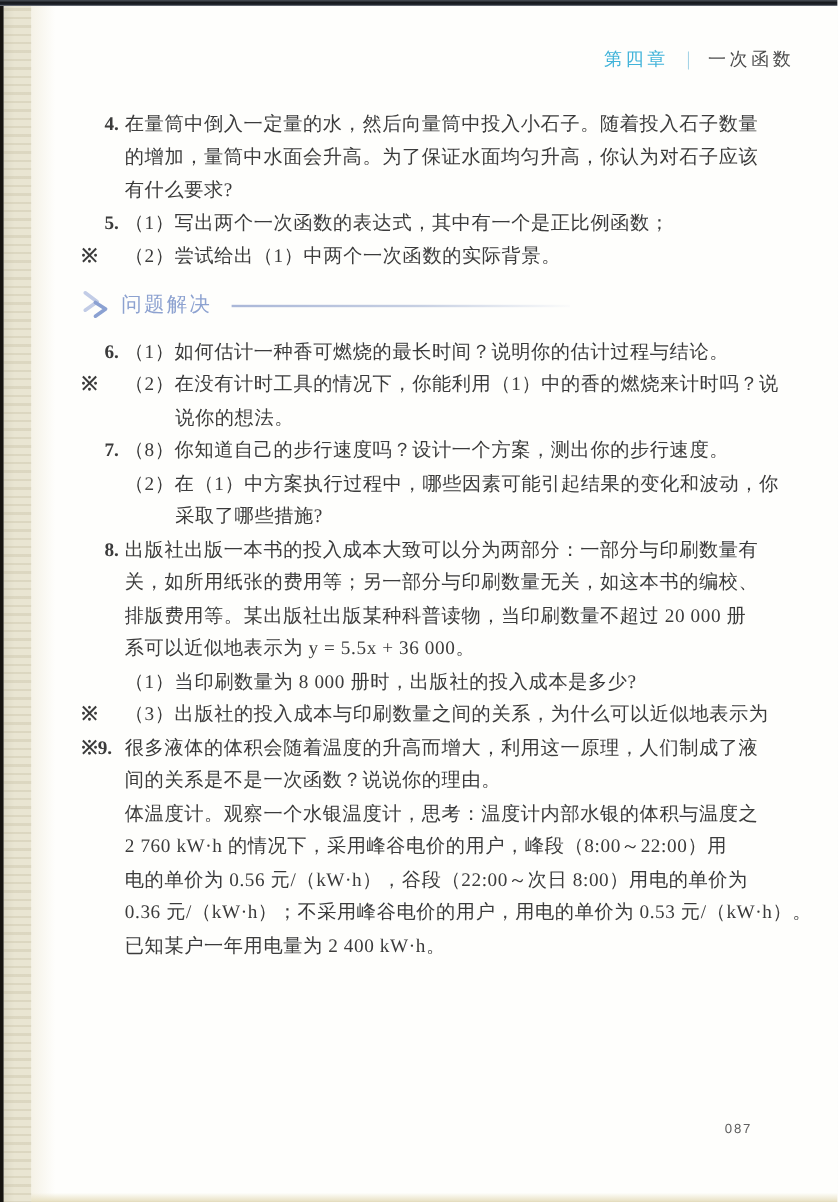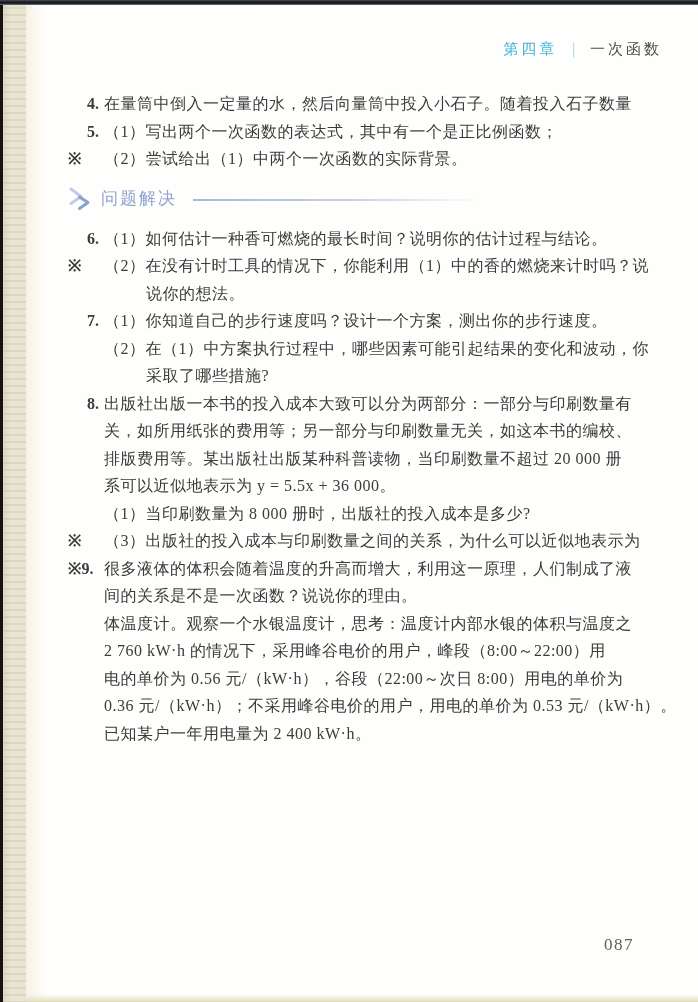--- a/index.html
+++ b/index.html
@@ -62,21 +62,21 @@
     font-family:Liberation Sans, sans-serif; font-size:17px;
     color:var(--section-blue,#8da2d0); letter-spacing:2px; margin-left:7px;
   }
   .section-rule {
     width:282px; height:2px; margin-left:16px; margin-top:3px;
     background:linear-gradient(to right, var(--section-rule,#aab7d8) 0%, #c6cfe2 55%, rgba(214,220,234,0.08) 100%);
   }
   
   .page-num {
     position:absolute; left:604px; top:935px; z-index:2;
-    font-family:Liberation Serif, serif; font-size:17px;
+    font-family:Liberation Sans, sans-serif; font-size:11px;
     color:var(--page-number,#606060); letter-spacing:1.5px;
   }
 </style>
 </head>
 <body>
 
 <div class="scan-top"></div>
 <div class="scan-left-dark"></div>
 <div class="scan-left-beige"></div>
 <div class="scan-bottom"></div>
@@ -86,21 +86,29 @@
 <div class="header">
   <span class="chap">第四章</span><span class="div">｜</span><span class="ttl">一次函数</span>
 </div>
 
 <div class="content">
   <div class="line">
     <span class="marker">4.</span>
     <span class="text">在量筒中倒入一定量的水，然后向量筒中投入小石子。随着投入石子数量</span>
   </div>
 
-
+  <div class="line">
+    <span class="marker"></span>
+    <span class="text">的增加，量筒中水面会升高。为了保证水面均匀升高，你认为对石子应该</span>
+  </div>
+
+  <div class="line">
+    <span class="marker"></span>
+    <span class="text">有什么要求?</span>
+  </div>
 
   <div class="line">
     <span class="marker">5.</span>
     <span class="text">（1）写出两个一次函数的表达式，其中有一个是正比例函数；</span>
   </div>
 
   <div class="line">
     <span class="marker star">※</span>
     <span class="text">（2）尝试给出（1）中两个一次函数的实际背景。</span>
   </div>
@@ -126,21 +134,21 @@
     <span class="text">（2）在没有计时工具的情况下，你能利用（1）中的香的燃烧来计时吗？说</span>
   </div>
 
   <div class="line">
     <span class="marker"></span>
     <span class="text ind1">说你的想法。</span>
   </div>
 
   <div class="line">
     <span class="marker">7.</span>
-    <span class="text">（1）你知道自己的步行速度吗？设计一个方案，测出你的步行速度。</span>
+    <span class="text">（8）你知道自己的步行速度吗？设计一个方案，测出你的步行速度。</span>
   </div>
 
   <div class="line">
     <span class="marker"></span>
     <span class="text">（2）在（1）中方案执行过程中，哪些因素可能引起结果的变化和波动，你</span>
   </div>
 
   <div class="line">
     <span class="marker"></span>
     <span class="text ind1">采取了哪些措施?</span>

